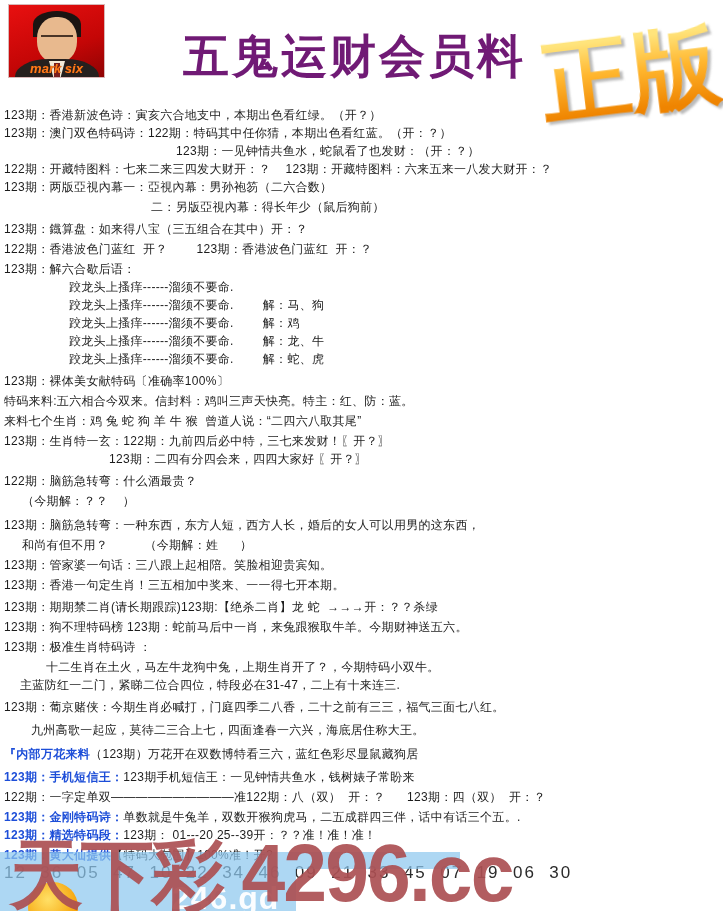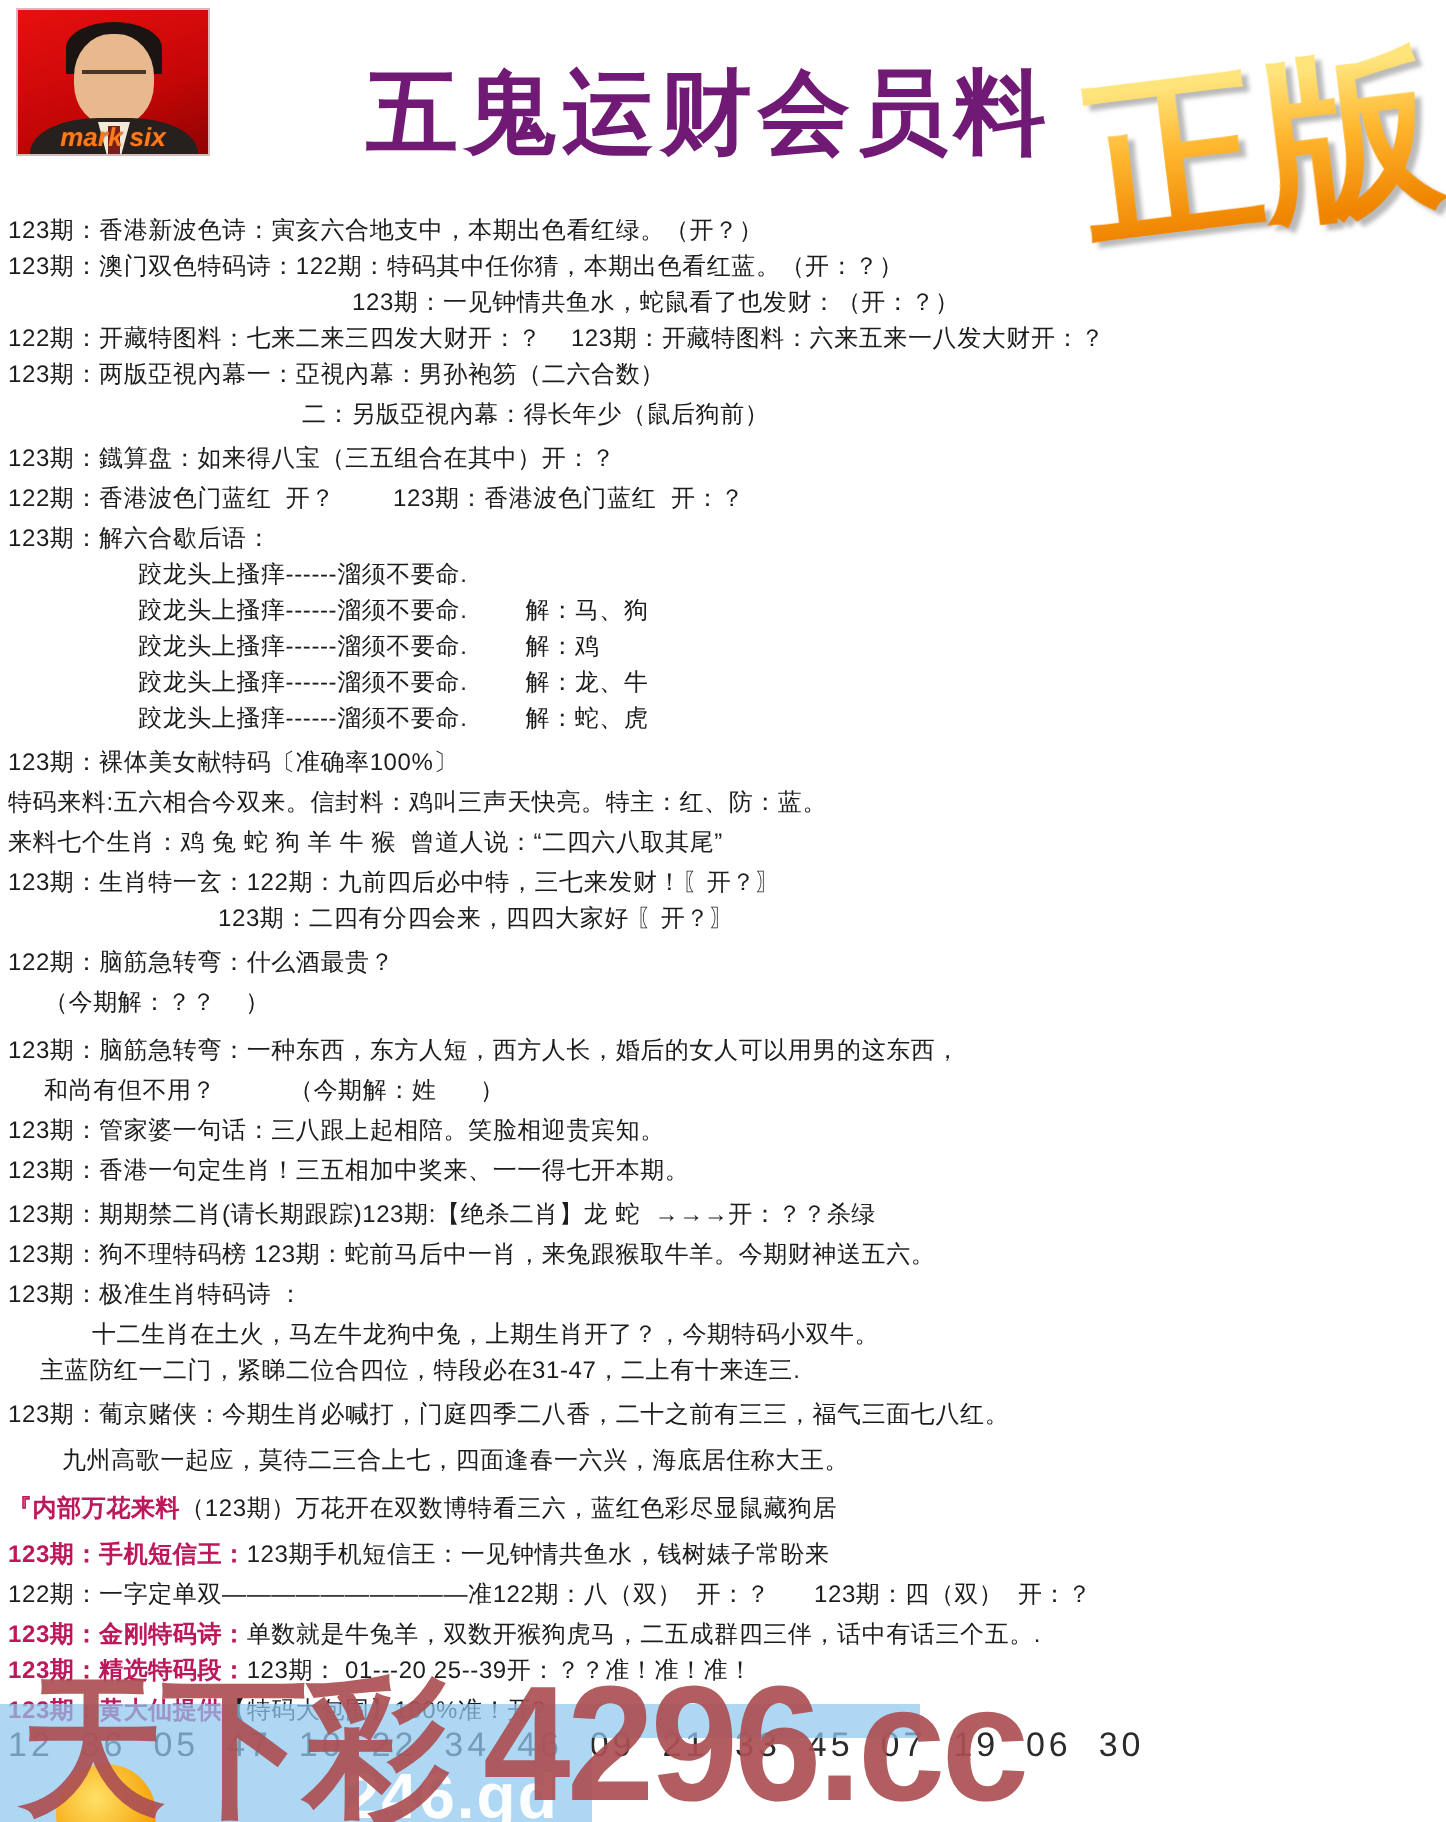--- a/index.html
+++ b/index.html
@@ -30,21 +30,21 @@
     position:absolute;right:2px;top:30px;
     font-family:"Liberation Serif",serif;font-weight:bold;font-size:90px;line-height:1;
     background:linear-gradient(180deg,#ffe47c 8%,#ffb62e 45%,#ef8400 90%);
     -webkit-background-clip:text;background-clip:text;color:transparent;
     transform:rotate(-7deg);white-space:nowrap;
     filter:drop-shadow(3px 3px 1px rgba(130,130,130,0.55));
   }
   
   .content{position:absolute;left:4px;top:106px;width:719px;z-index:1;}
   .line{font-size:12px;line-height:18px;color:#1c1c1c;white-space:pre-wrap;letter-spacing:0.3px;}
-  .line .red{color:#be185d;font-weight:bold;}
+  .line .red{color:#1d4ed8;font-weight:bold;}
   .line.num{font-size:17px;color:#2b2b2b;letter-spacing:2px;}
   
   .blue-a{position:absolute;left:0;top:852px;width:460px;height:17px;
     background:rgba(142,200,238,0.72);z-index:2;}
   .blue-b{position:absolute;left:0;top:869px;width:296px;height:42px;
     background:rgba(142,200,238,0.72);z-index:2;}
   .blue-text{position:absolute;left:172px;top:880px;z-index:3;
     font-size:32px;font-weight:bold;color:rgba(255,255,255,0.95);letter-spacing:1px;}
   .sun{position:absolute;left:28px;top:882px;width:50px;height:50px;border-radius:50%;
     background:radial-gradient(circle at 40% 35%,#ffe066,#f59d00 75%);z-index:3;}

